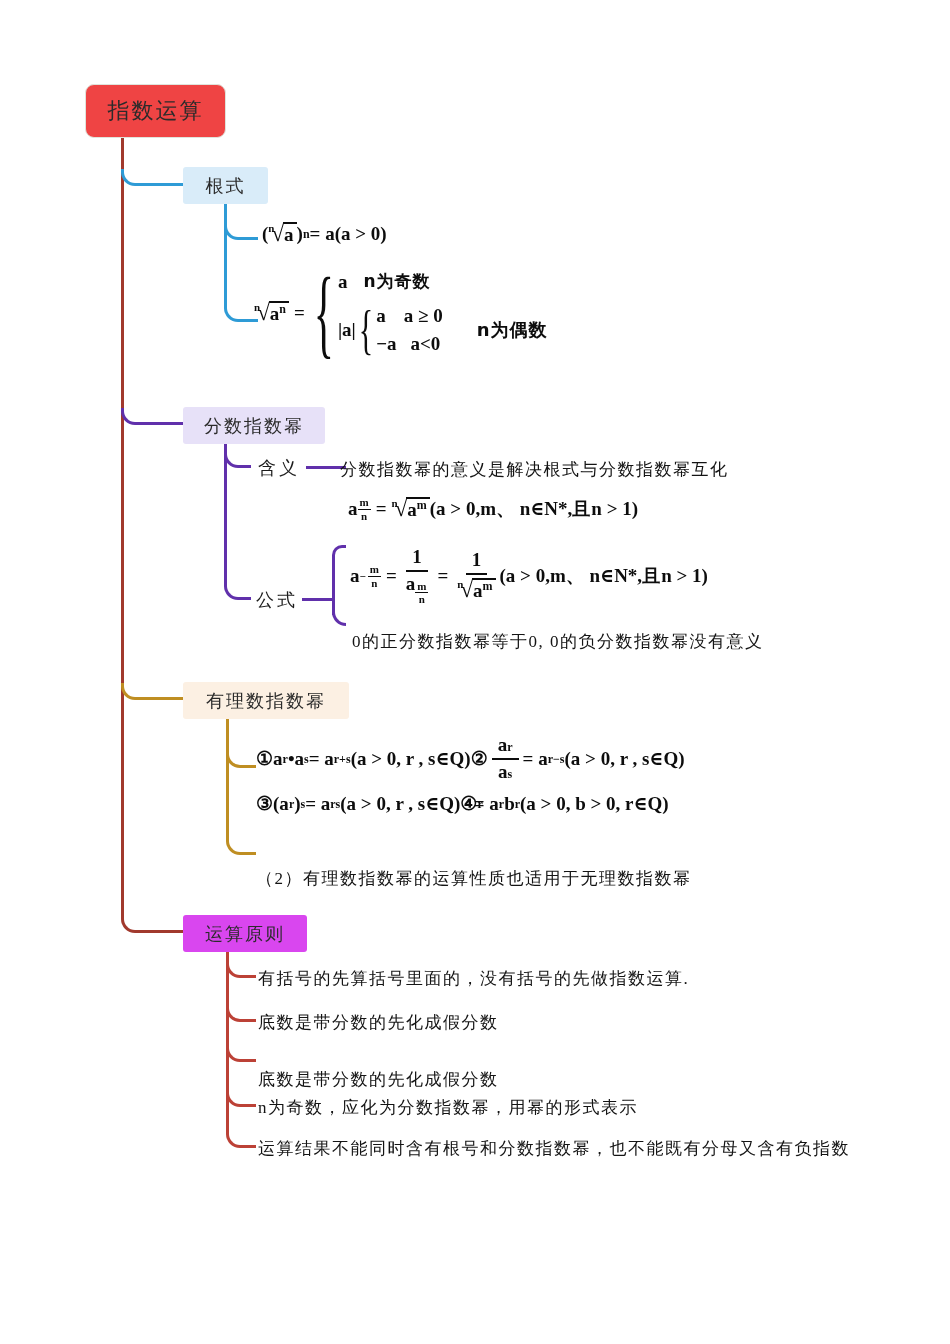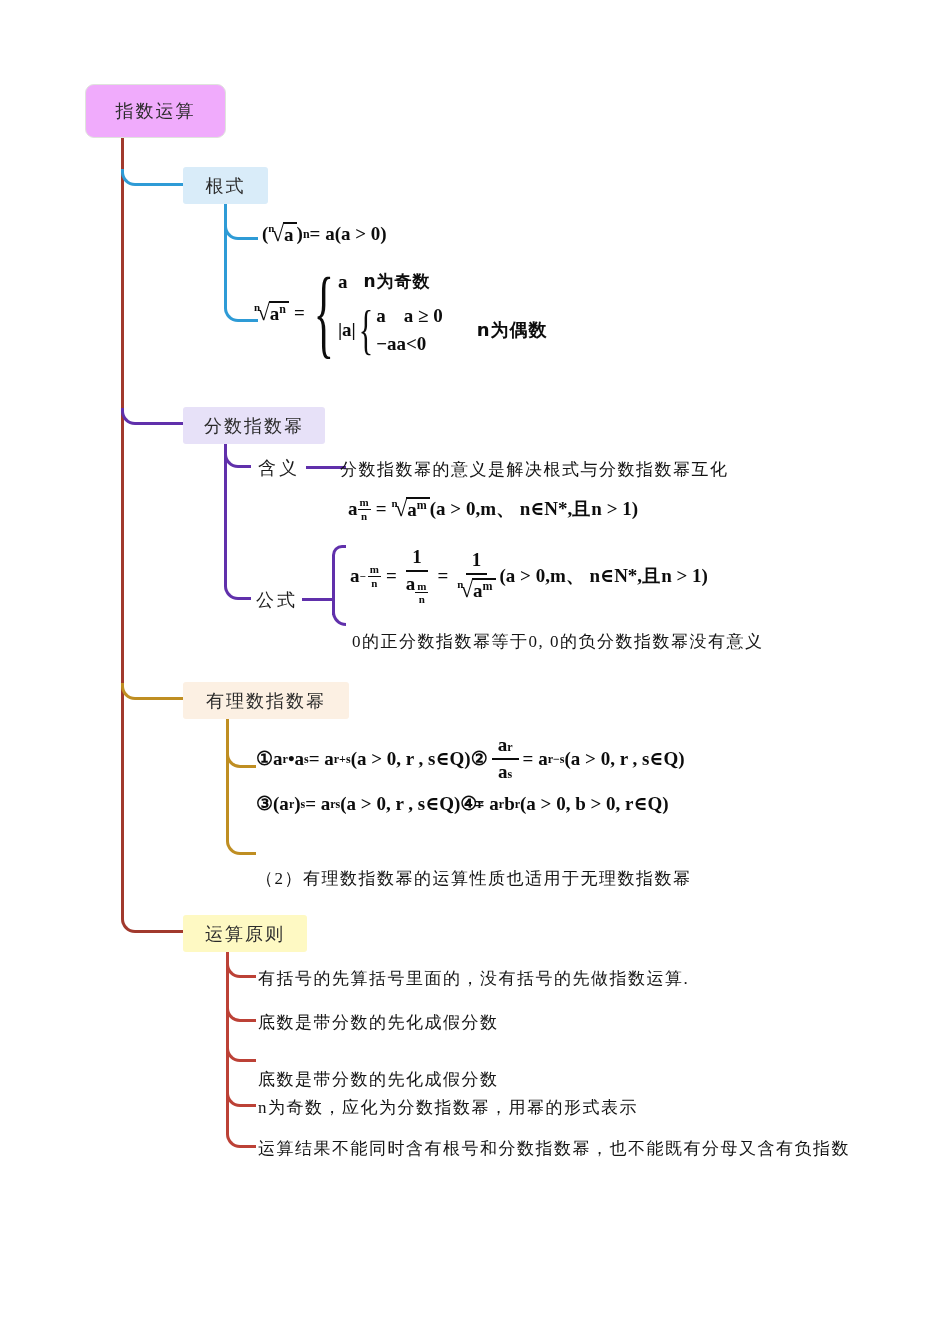--- a/index.html
+++ b/index.html
@@ -13,21 +13,21 @@
   .elbow{position:absolute;border-left:3px solid;border-bottom:3px solid;border-bottom-left-radius:14px;box-sizing:border-box;}
   .elbow-t{position:absolute;border-left:3px solid;border-top:3px solid;border-top-left-radius:10px;box-sizing:border-box;}
   .c-trunk{border-color:#a1392d;}
   .c-blue{border-color:#2e9bd6;}
   .c-purple{border-color:#6030ab;}
   .c-gold{border-color:#bf8e22;}
   .c-red{border-color:#bc4136;}
   
   .topic{position:absolute;display:flex;align-items:center;justify-content:center;
     font-size:18px;letter-spacing:2px;color:#2b2b2b;border-radius:3px;}
-  #root-box{border-radius:9px;background:#f0abfc;border:1px solid #dfe4dc;font-size:18px;}
+  #root-box{border-radius:9px;background:#ef4444;border:1px solid #dfe4dc;font-size:22px;}
   .small-label{position:absolute;font-size:18px;letter-spacing:3px;color:#1c1c1c;}
   
   .note{position:absolute;font-size:17px;line-height:24px;color:#141414;letter-spacing:1.5px;white-space:nowrap;}
   
   .math{position:absolute;display:flex;align-items:center;font-weight:bold;font-size:19px;
     color:#0d0d0d;white-space:nowrap;font-family:"Liberation Serif","DejaVu Serif",serif;}
   .math sup{font-size:12px;line-height:1;vertical-align:7px;}
   .rad{display:inline-flex;align-items:baseline;}
   .ridx{font-size:11px;vertical-align:10px;margin-right:-3px;position:relative;top:-9px;}
   .rsign{font-size:23px;margin-right:-1px;}
@@ -97,21 +97,21 @@
     <span class="crow">
       <span>|a|</span>
       <span class="brace-inner">{</span>
       <span class="ccol">
         <span class="crow">
             <span>a</span>
             <span style="margin-left:18px">a ≥ 0</span>
           </span>
         <span class="crow">
             <span>−a</span>
-            <span style="">a&lt;0</span>
+            <span style="margin-left:14px">a&lt;0</span>
           </span>
       </span>
       <span class="bs" style="margin-left:34px;font-size:18px">n为偶数</span>
     </span>
   </span>
 </div>
 
 <div class="topic" style="left:183px;top:407px;width:142px;height:37px;background:#e7e1f8">
   <span>分数指数幂</span>
 </div>
@@ -233,21 +233,21 @@
     <span>b</span>
     <sup>r</sup>
     <span>(a &gt; 0, b &gt; 0, r∈Q)</span>
 </div>
 
 <div class="note" style="left:256px;top:843px">
   <br>
   <span>（2）有理数指数幂的运算性质也适用于无理数指数幂</span>
 </div>
 
-<div class="topic" style="left:183px;top:915px;width:124px;height:37px;background:#fef9c3">
+<div class="topic" style="left:183px;top:915px;width:124px;height:37px;background:#d946ef">
   <span>运算原则</span>
 </div>
 <div class="vline c-red" style="left:226px;top:952px;height:181px"></div>
 <div class="elbow c-red" style="left:226px;top:961px;width:30px;height:17px"></div>
 <div class="elbow c-red" style="left:226px;top:1005px;width:30px;height:17px"></div>
 <div class="elbow c-red" style="left:226px;top:1045px;width:30px;height:17px"></div>
 <div class="elbow c-red" style="left:226px;top:1090px;width:30px;height:17px"></div>
 <div class="elbow c-red" style="left:226px;top:1131px;width:30px;height:17px"></div>
 
 <div class="note" style="left:258px;top:967px">

